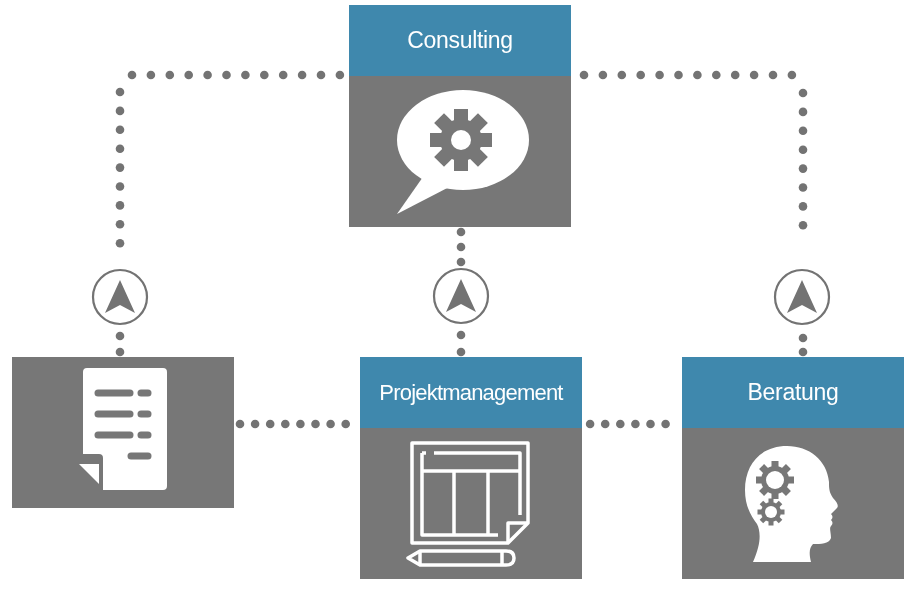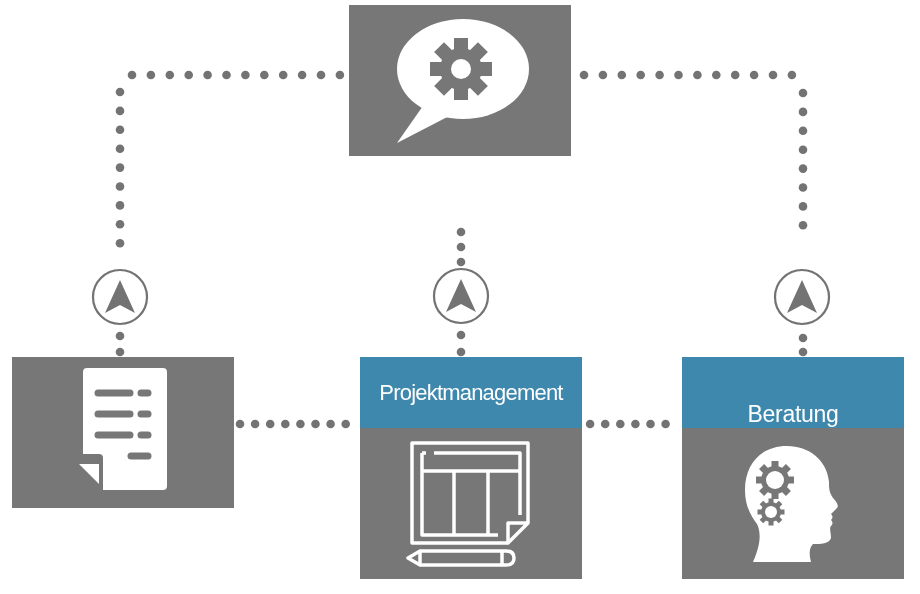--- a/index.html
+++ b/index.html
@@ -87,20 +87,23 @@
       <circle r="27" fill="#ffffff" stroke="#737373" stroke-width="2.2"></circle>
       <path d="M0 -17 L15 16 L0 8 L-15 16 Z" fill="#737373"></path>
     </g>
     <g transform="translate(802,297)">
       <circle r="27" fill="#ffffff" stroke="#737373" stroke-width="2.2"></circle>
       <path d="M0 -17 L15 16 L0 8 L-15 16 Z" fill="#737373"></path>
     </g>
   </svg>
 
 <div class="node" style="left:349px; top:5px;">
+  <div class="header" style="background:#3f88ad;">
+    <span>Consulting</span>
+  </div>
   <div class="body" style="background:#777777;">
     <svg width="150" height="140" viewBox="0 0 150 140">
       <ellipse cx="78" cy="58" rx="66" ry="50" fill="#ffffff"></ellipse>
       <path d="M40 92 L12 132 L70 102 Z" fill="#ffffff"></path>
       <g transform="translate(76,58)" fill="#777777">
         <circle r="21"></circle>
         <rect x="-7" y="-31" width="14" height="62"></rect>
         <rect x="-31" y="-7" width="62" height="14"></rect>
         <rect x="-7" y="-31" width="14" height="62" transform="rotate(45)"></rect>
         <rect x="-7" y="-31" width="14" height="62" transform="rotate(-45)"></rect>
@@ -144,21 +147,21 @@
         <line x1="82" y1="32" x2="82" y2="96"></line>
         <path d="M14 126 L100 126 Q108 126 108 119 Q108 112 100 112 L14 112 L2 119 Z"></path>
         <line x1="14" y1="112" x2="14" y2="126"></line>
         <line x1="96" y1="112" x2="96" y2="126"></line>
       </g>
     </svg>
   </div>
 </div>
 
 <div class="node" style="left:682px; top:357px;">
-  <div class="header" style="background:#3f88ad;align-items:flex-end;">
+  <div class="header" style="background:#3f88ad;">
     <span>Beratung</span>
   </div>
   <div class="body" style="background:#777777;">
     <svg width="100" height="120" viewBox="0 0 100 120">
       <path d="M44 2 C18 2 2 20 2 46 C2 62 8 72 14 80 C18 88 18 100 10 118 L68 118 C66 110 66 104 70 100 C78 100 86 100 88 94 C88 88 86 84 88 82 C90 80 90 78 88 76 C90 74 90 72 88 70 L94 64 C96 62 94 58 90 54 C86 48 86 44 86 38 C84 16 66 2 44 2 Z" fill="#ffffff"></path>
       <g transform="translate(32,36)" fill="#777777">
         <circle r="14"></circle>
         <g>
           <rect x="-3.5" y="-19" width="7" height="38"></rect>
           <rect x="-3.5" y="-19" width="7" height="38" transform="rotate(45)"></rect>

